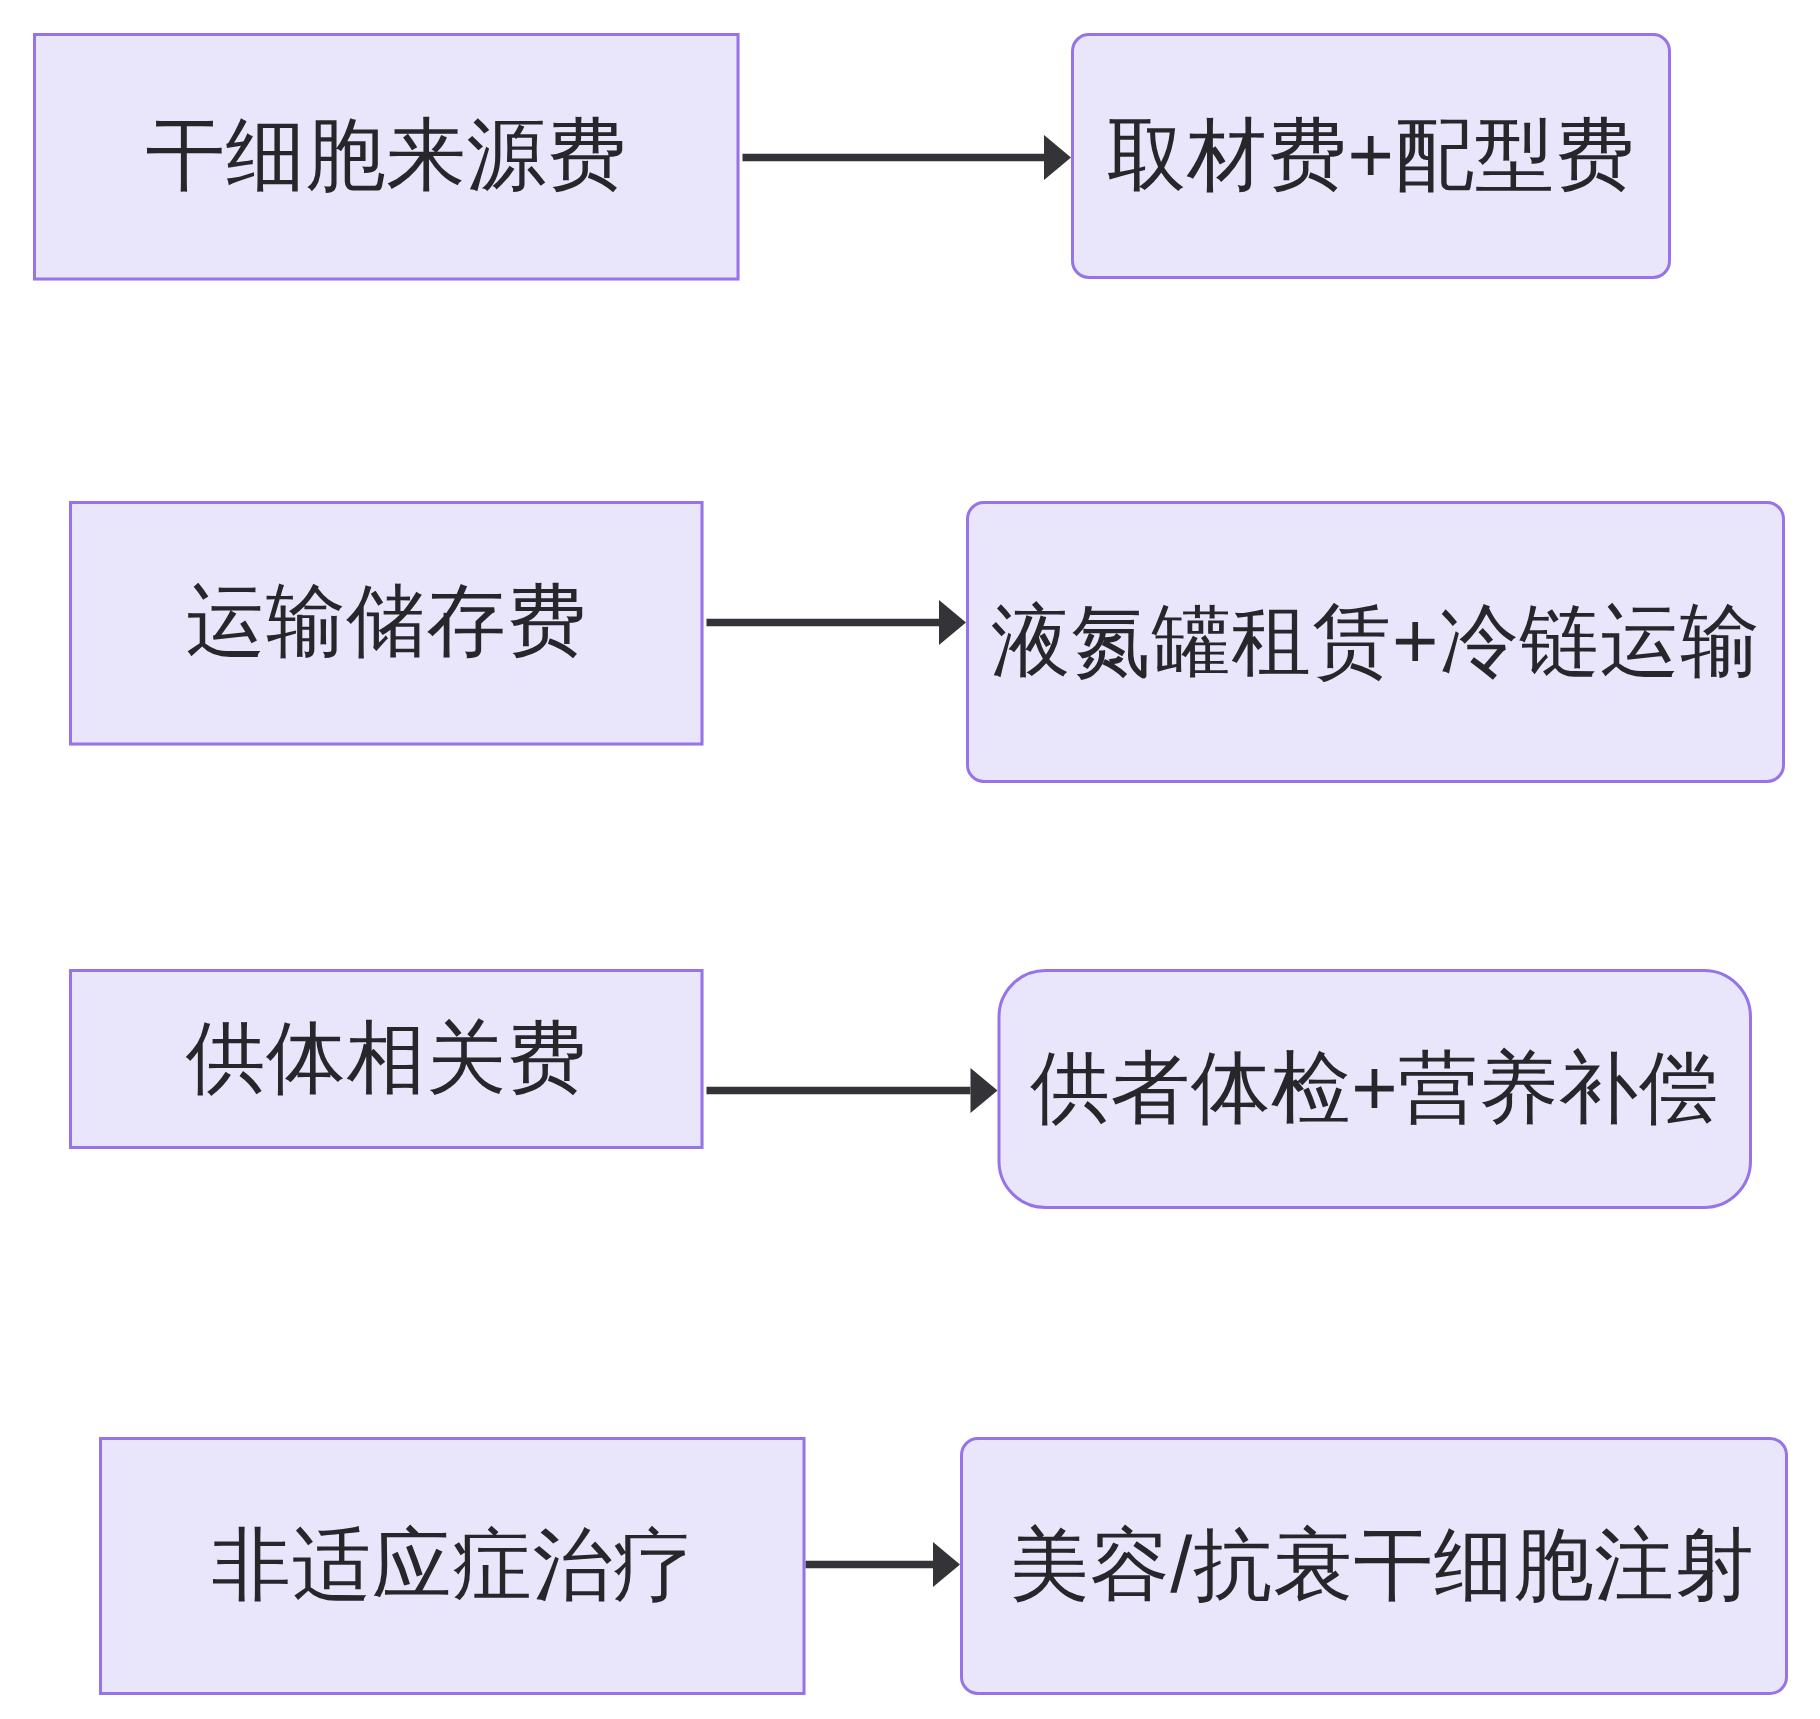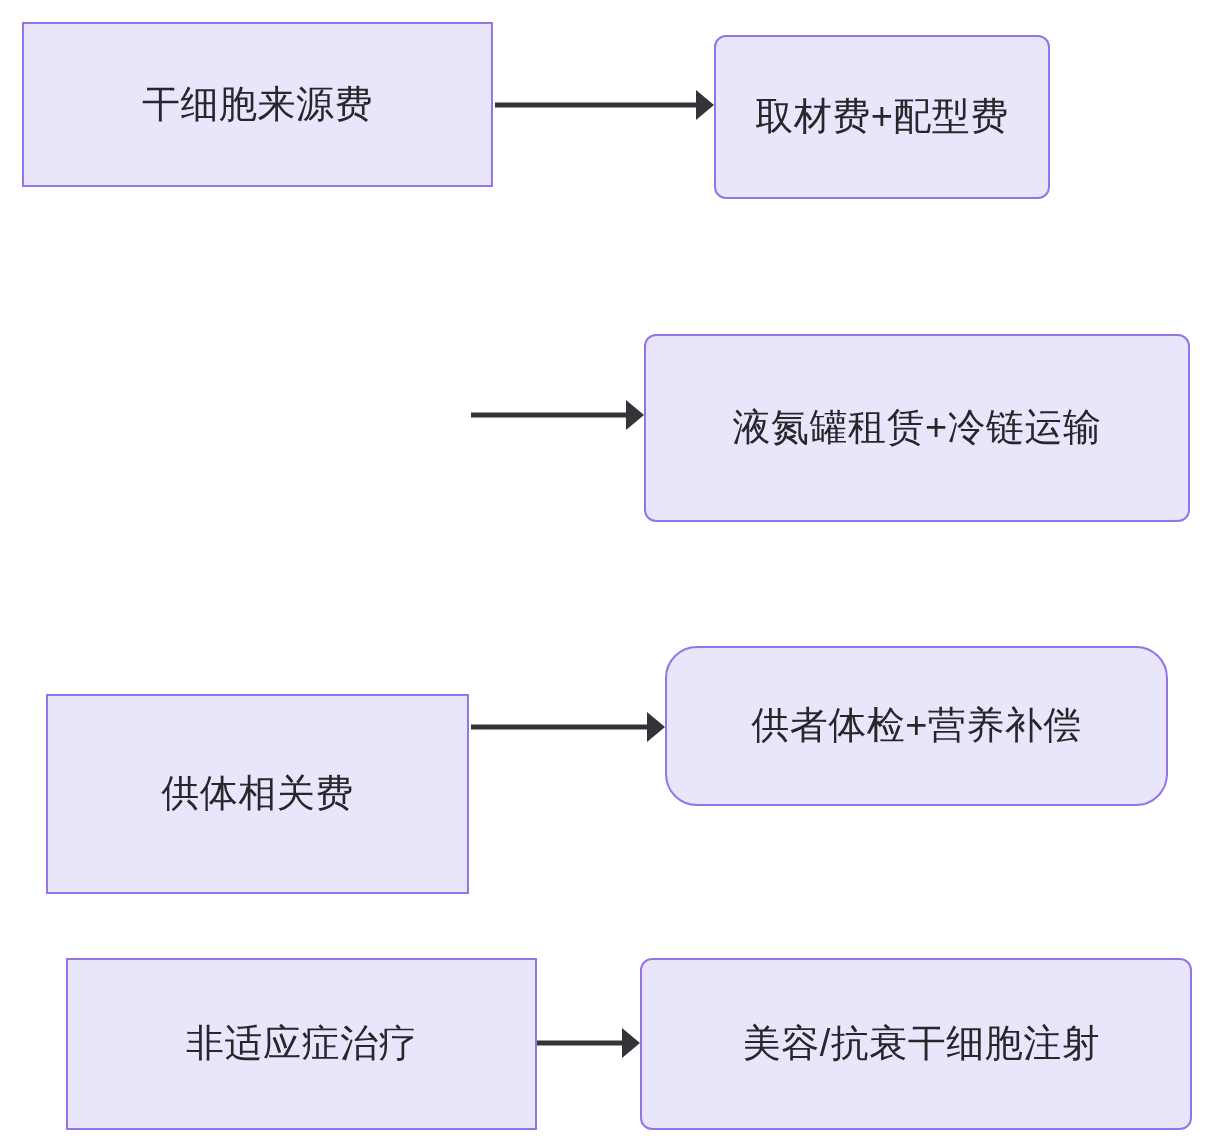--- a/index.html
+++ b/index.html
@@ -21,21 +21,21 @@
   .node {
     position: absolute;
     box-sizing: border-box;
     background: #e9e6fc;
     border: 2.3px solid #9673e6;
     display: flex;
     align-items: center;
     justify-content: center;
     text-align: center;
     color: #27262b;
-    font-size: 38px;
+    font-size: 53px;
     line-height: 1.15;
     letter-spacing: 0.5px;
     white-space: nowrap;
     font-family: "Liberation Sans", "DejaVu Sans", sans-serif;
   }
   .node.square {
     border-radius: 0;
   }
   .node.rounded {
     border-radius: 12px;
@@ -76,26 +76,27 @@
       <polygon class="arrow-head" points="647,712 665,727 647,742"></polygon>
     </g>
     <g>
       <line class="edge-line" x1="495" y1="1043" x2="622" y2="1043"></line>
       <polygon class="arrow-head" points="622,1028 640,1043 622,1058"></polygon>
     </g>
   </svg>
 
   <div class="node square" style="left:22px; top:22px; width:471px; height:165px;">干细胞来源费</div>
 
-  <div class="node rounded" style="left:714px; top:35px; width:336px; height:164px;">取材费+配型费</div>
+  <div class="node rounded" style="left:714px; top:22px; width:400px; height:164px;">取材费+配型费</div>
 
+  <div class="node square" style="left:46px; top:334px; width:423px; height:163px;">运输储存费</div>
 
   <div class="node rounded" style="left:644px; top:334px; width:546px; height:188px;">液氮罐租赁+冷链运输</div>
 
-  <div class="node square" style="left:46px; top:646px; width:423px; height:200px;margin-top:48px;">供体相关费</div>
+  <div class="node square" style="left:46px; top:646px; width:423px; height:120px;">供体相关费</div>
 
   <div class="node rounded" style="left:665px; top:646px; width:503px; height:160px;border-radius:32px;">供者体检+营养补偿</div>
 
   <div class="node square" style="left:22px; top:958px; width:471px; height:172px;margin-left:44px;">非适应症治疗</div>
 
   <div class="node rounded" style="left:640px; top:958px; width:552px; height:172px;padding-left:11px;">美容/抗衰干细胞注射</div>
 
 </div>
 
 </body></html>

